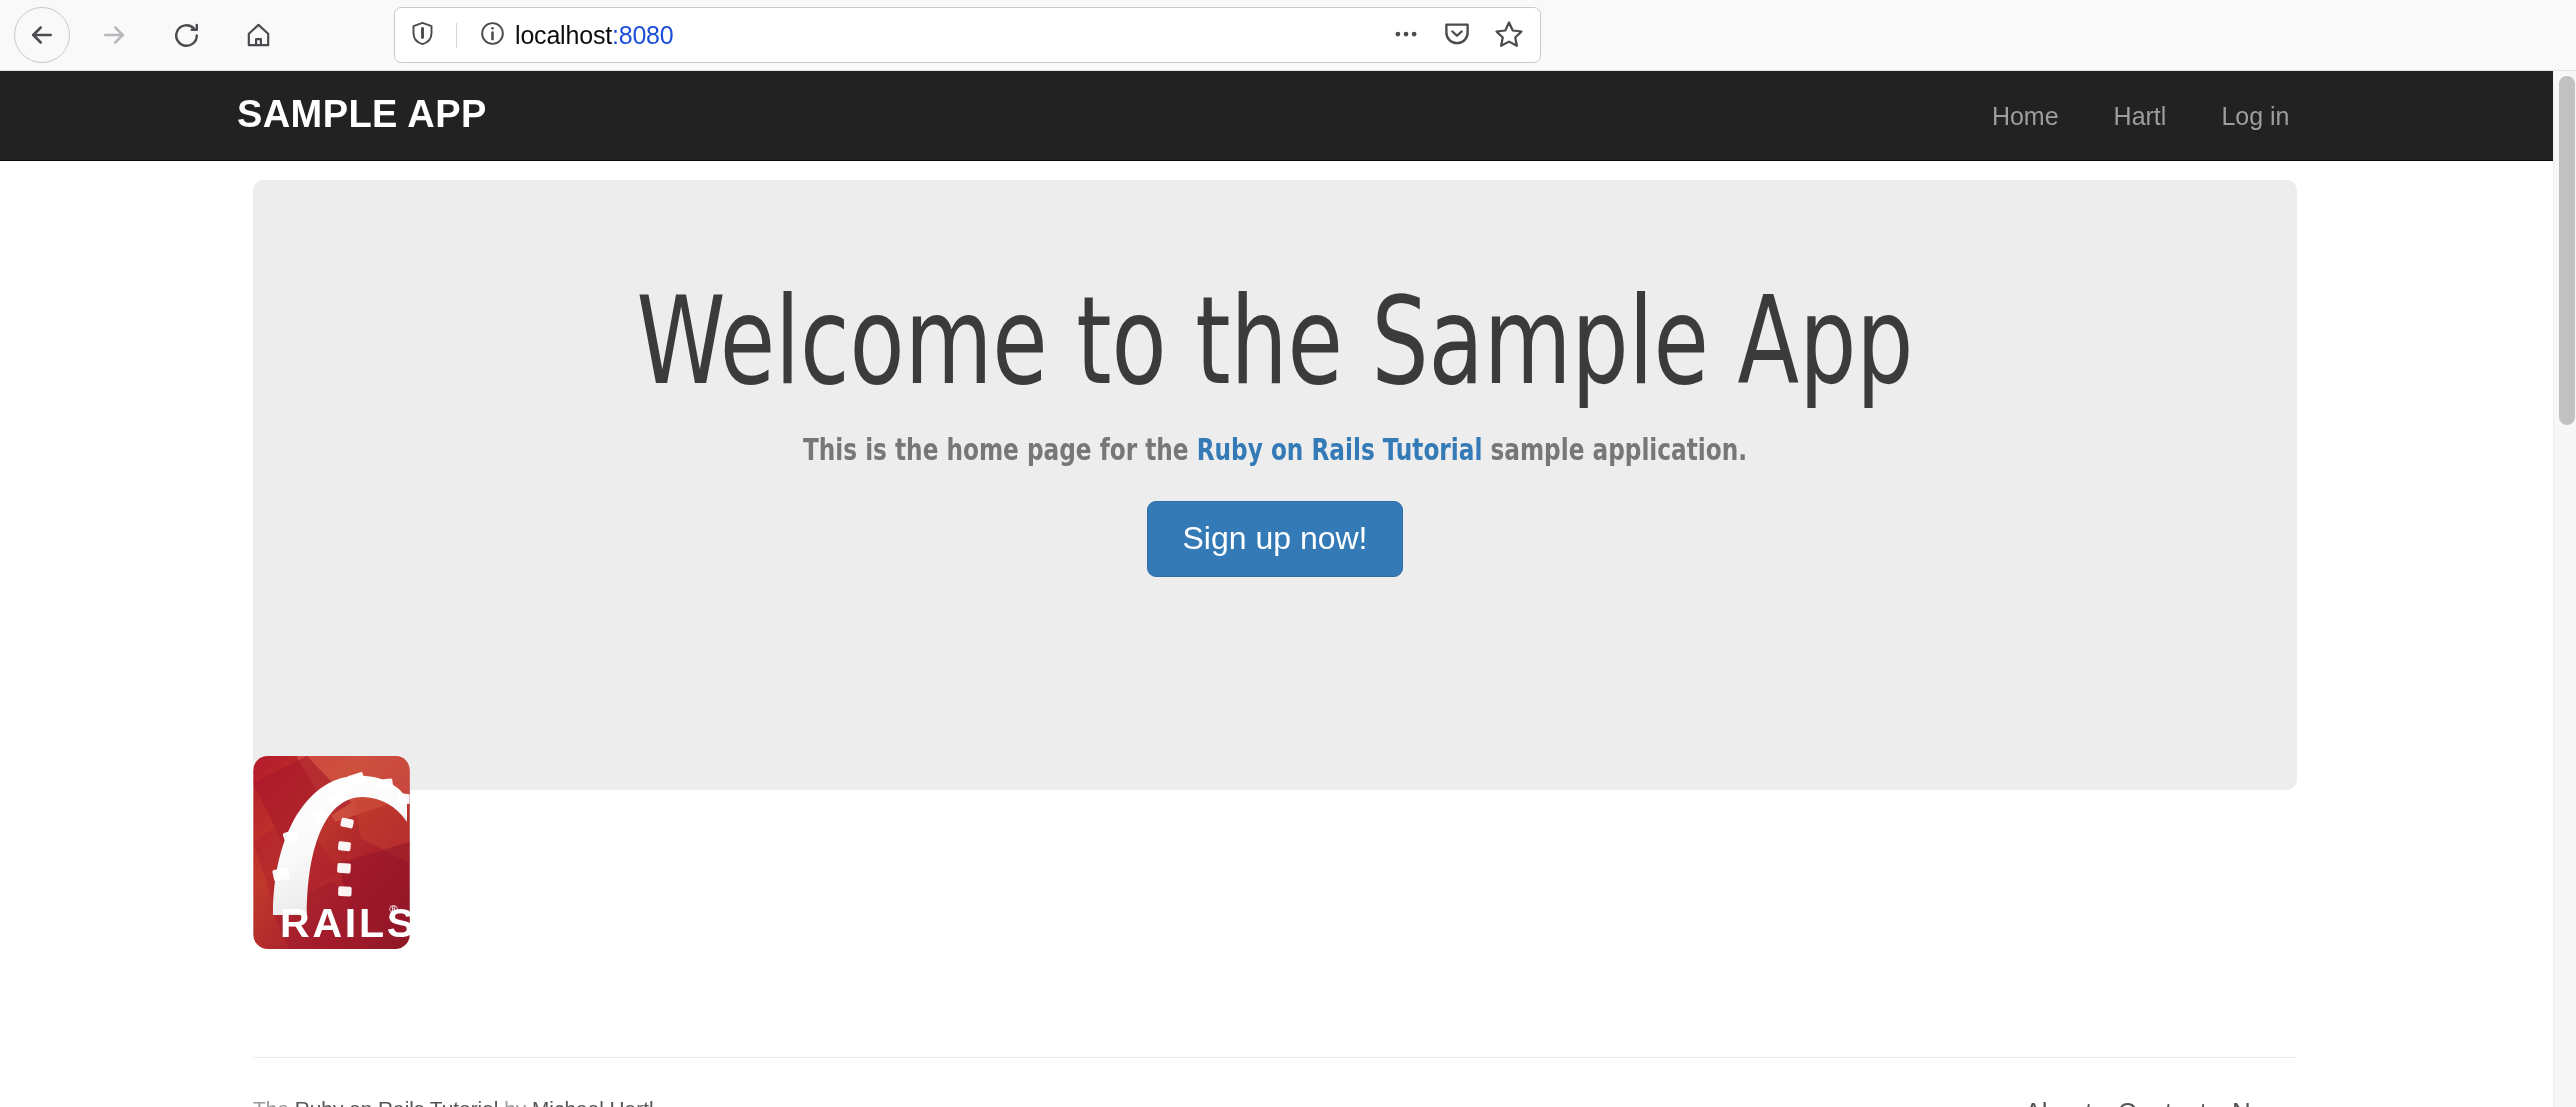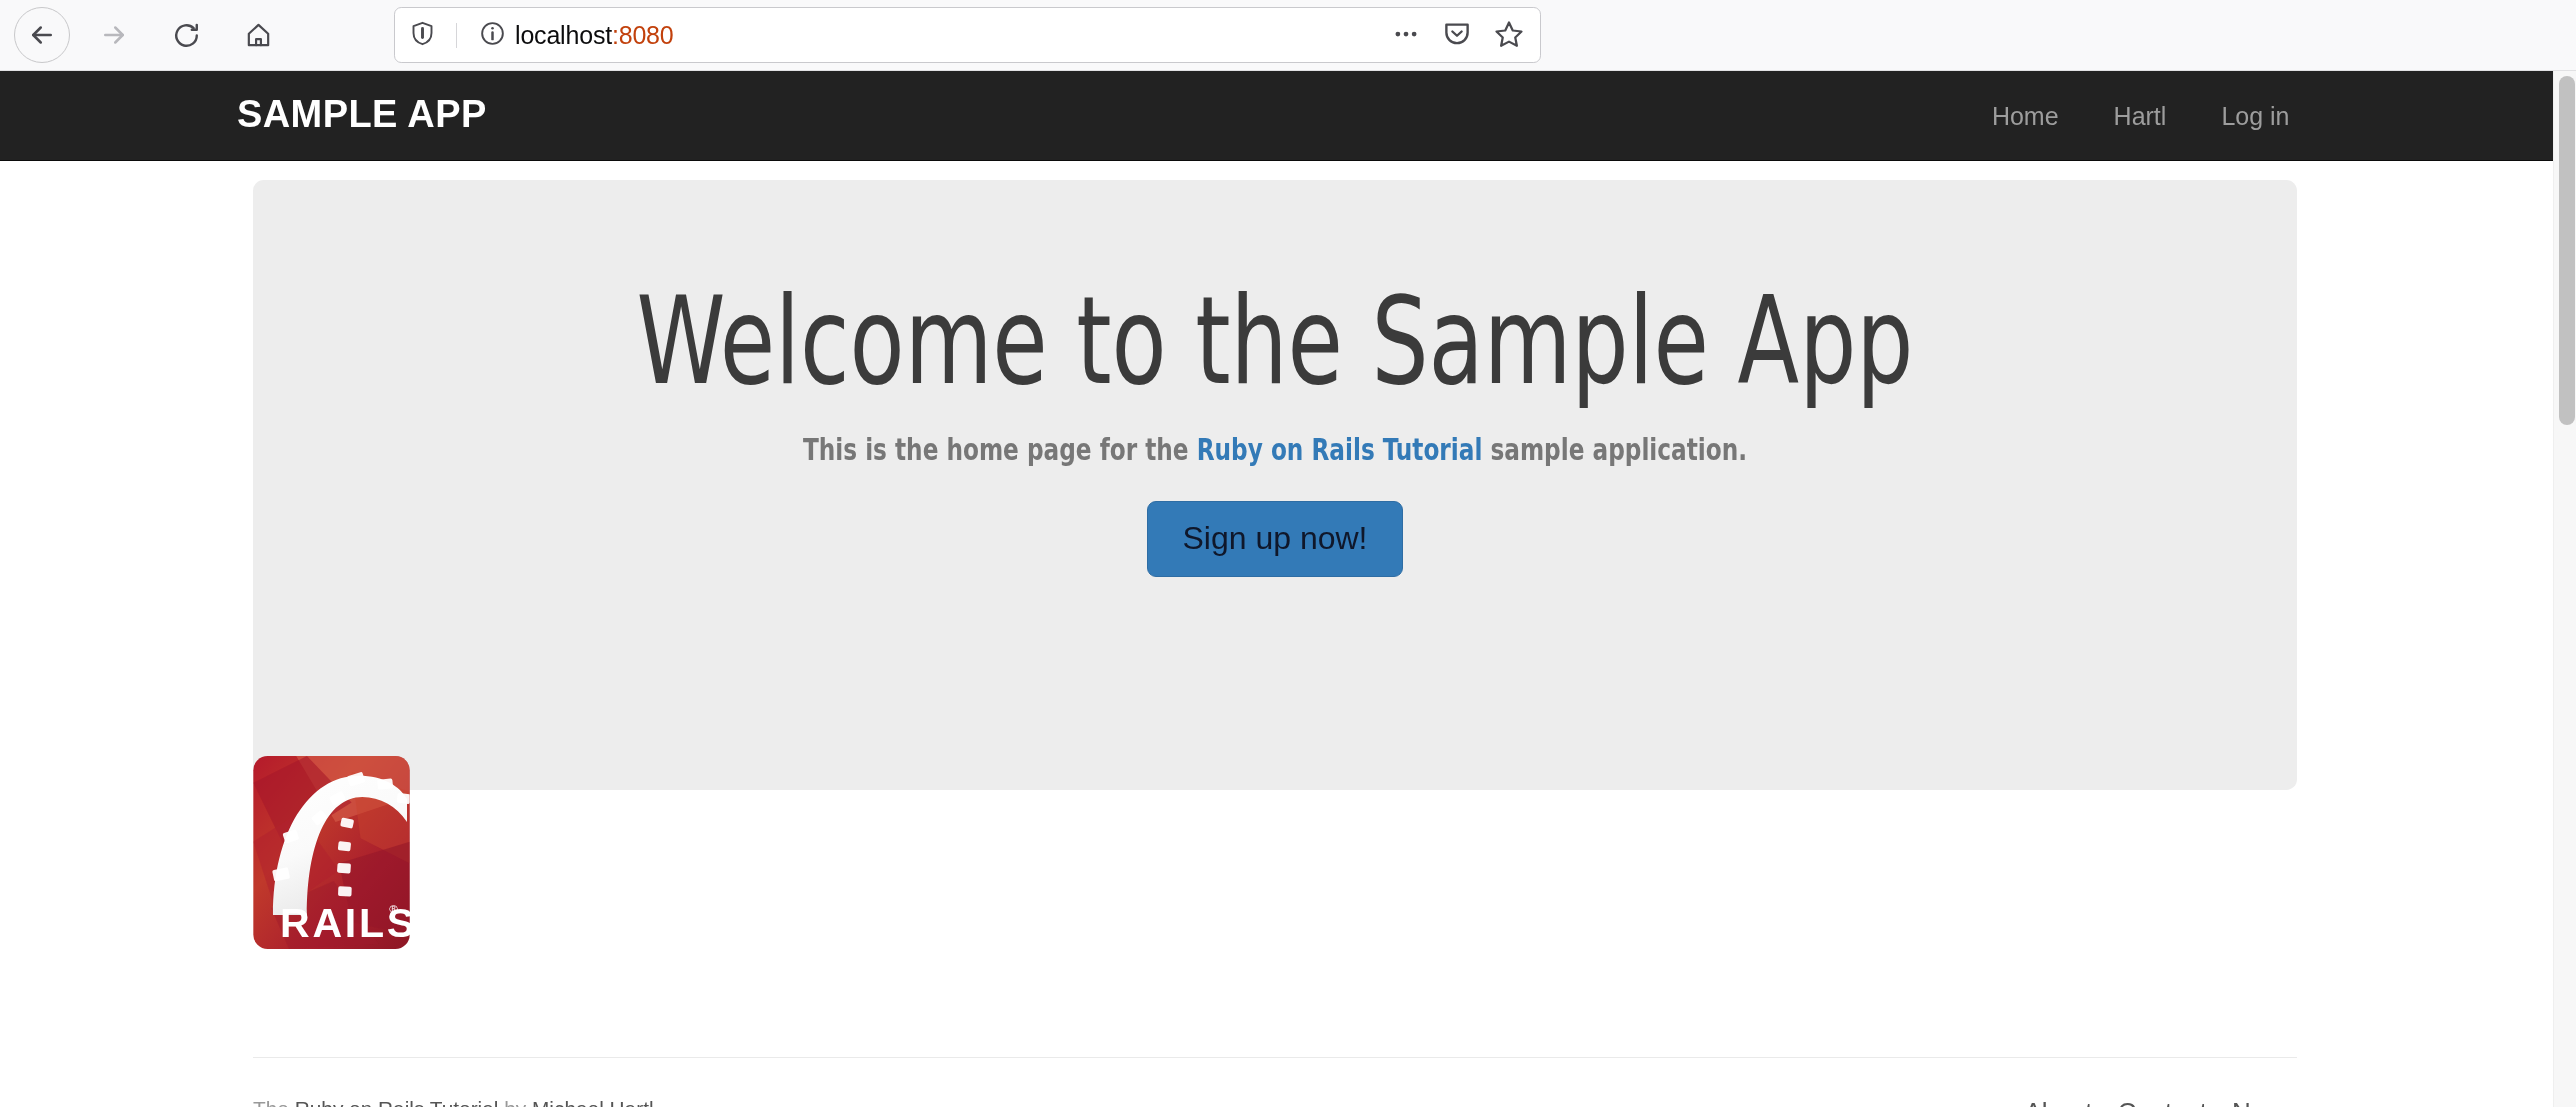--- a/index.html
+++ b/index.html
@@ -73,21 +73,21 @@
     margin: 0 10.7px 0 8px;
   }
 
   .url-text {
     font-size: 25px;
     color: #0c0c0d;
     letter-spacing: -0.2px;
     white-space: nowrap;
     margin-left: 9px;
   }
-  .url-text .url-port { color: #c2410c; }
+  .url-text .url-port { color: #1d4ed8; }
 
   .urlbar-actions {
     margin-left: auto;
     display: flex;
     align-items: center;
     gap: 21.5px;
     padding-right: 5.4px;
   }
 
   
@@ -180,21 +180,21 @@
     text-decoration: none;
   }
 
   .signup-btn {
     display: inline-block;
     margin-top: 34px;
     padding: 20px 34px 21.5px 34px;
     background: #337ab7;
     border: 0.9px solid #2e6da4;
     border-radius: 9px;
-    color: #0f172a;
+    color: #ffffff;
     font-size: 32px;
     text-decoration: none;
     line-height: 1;
   }
 
   .rails-logo-wrap {
     position: absolute;
     left: 253px;
     top: 595px;
     width: 187px;

